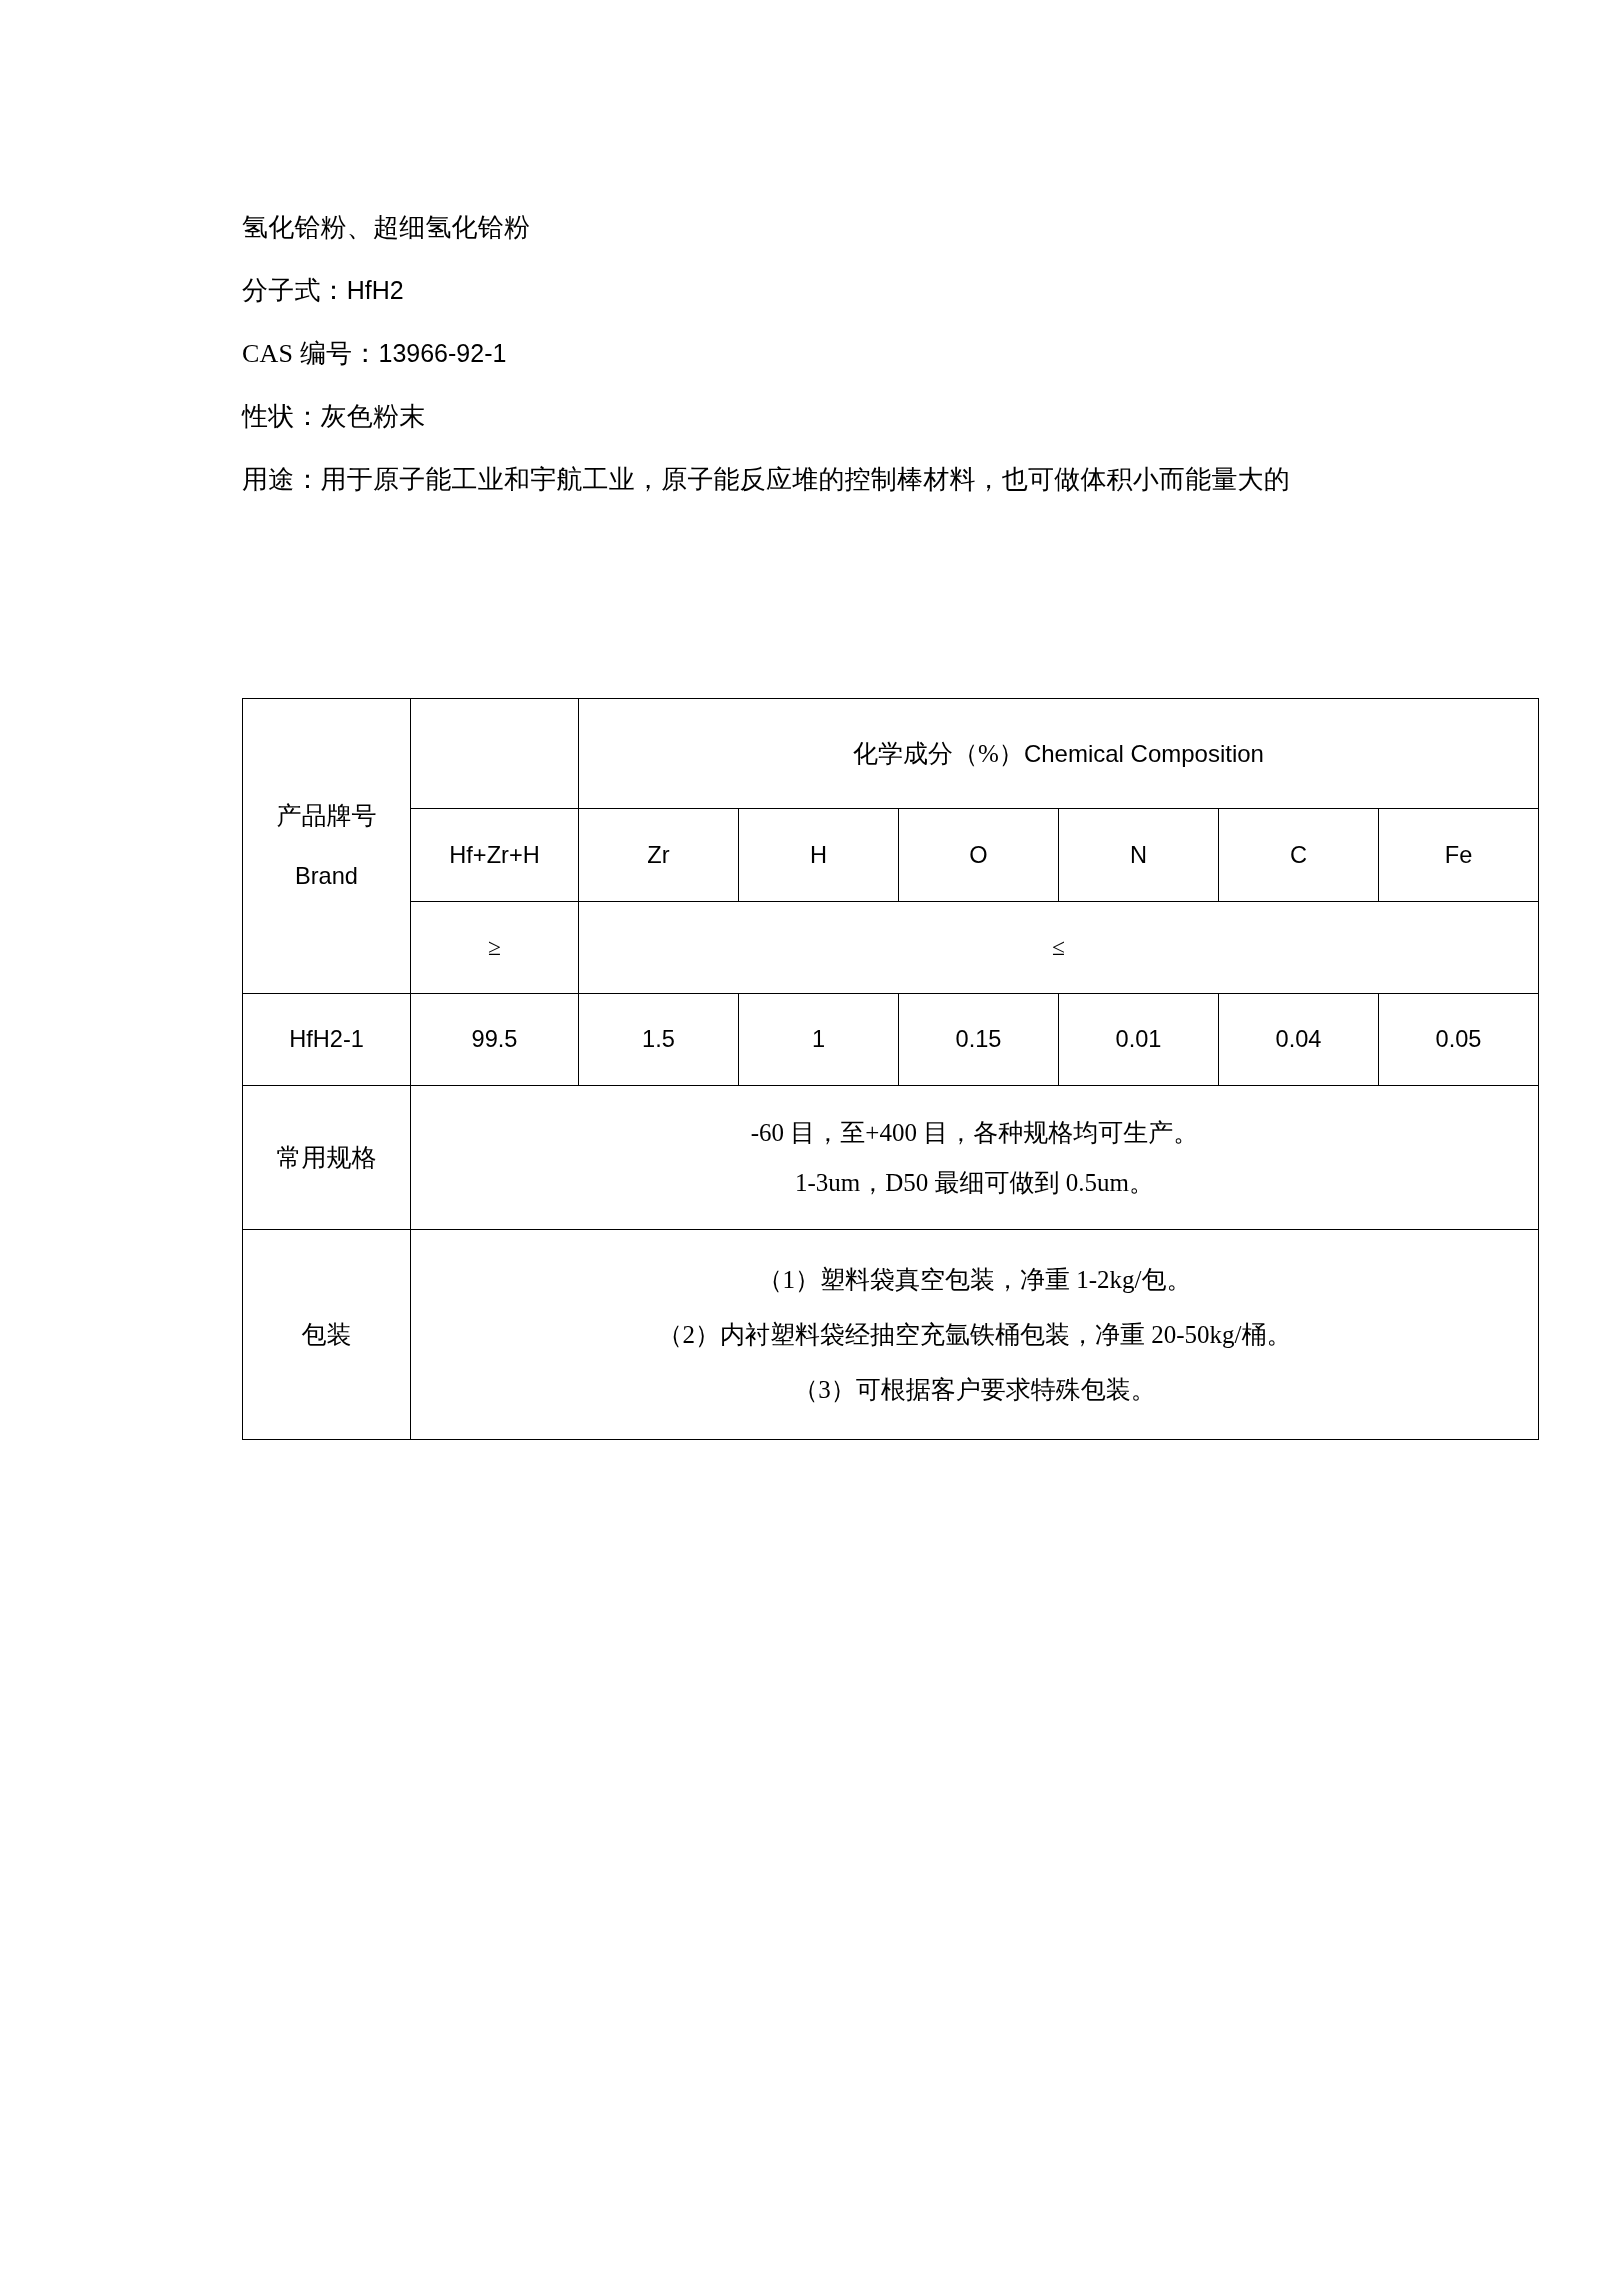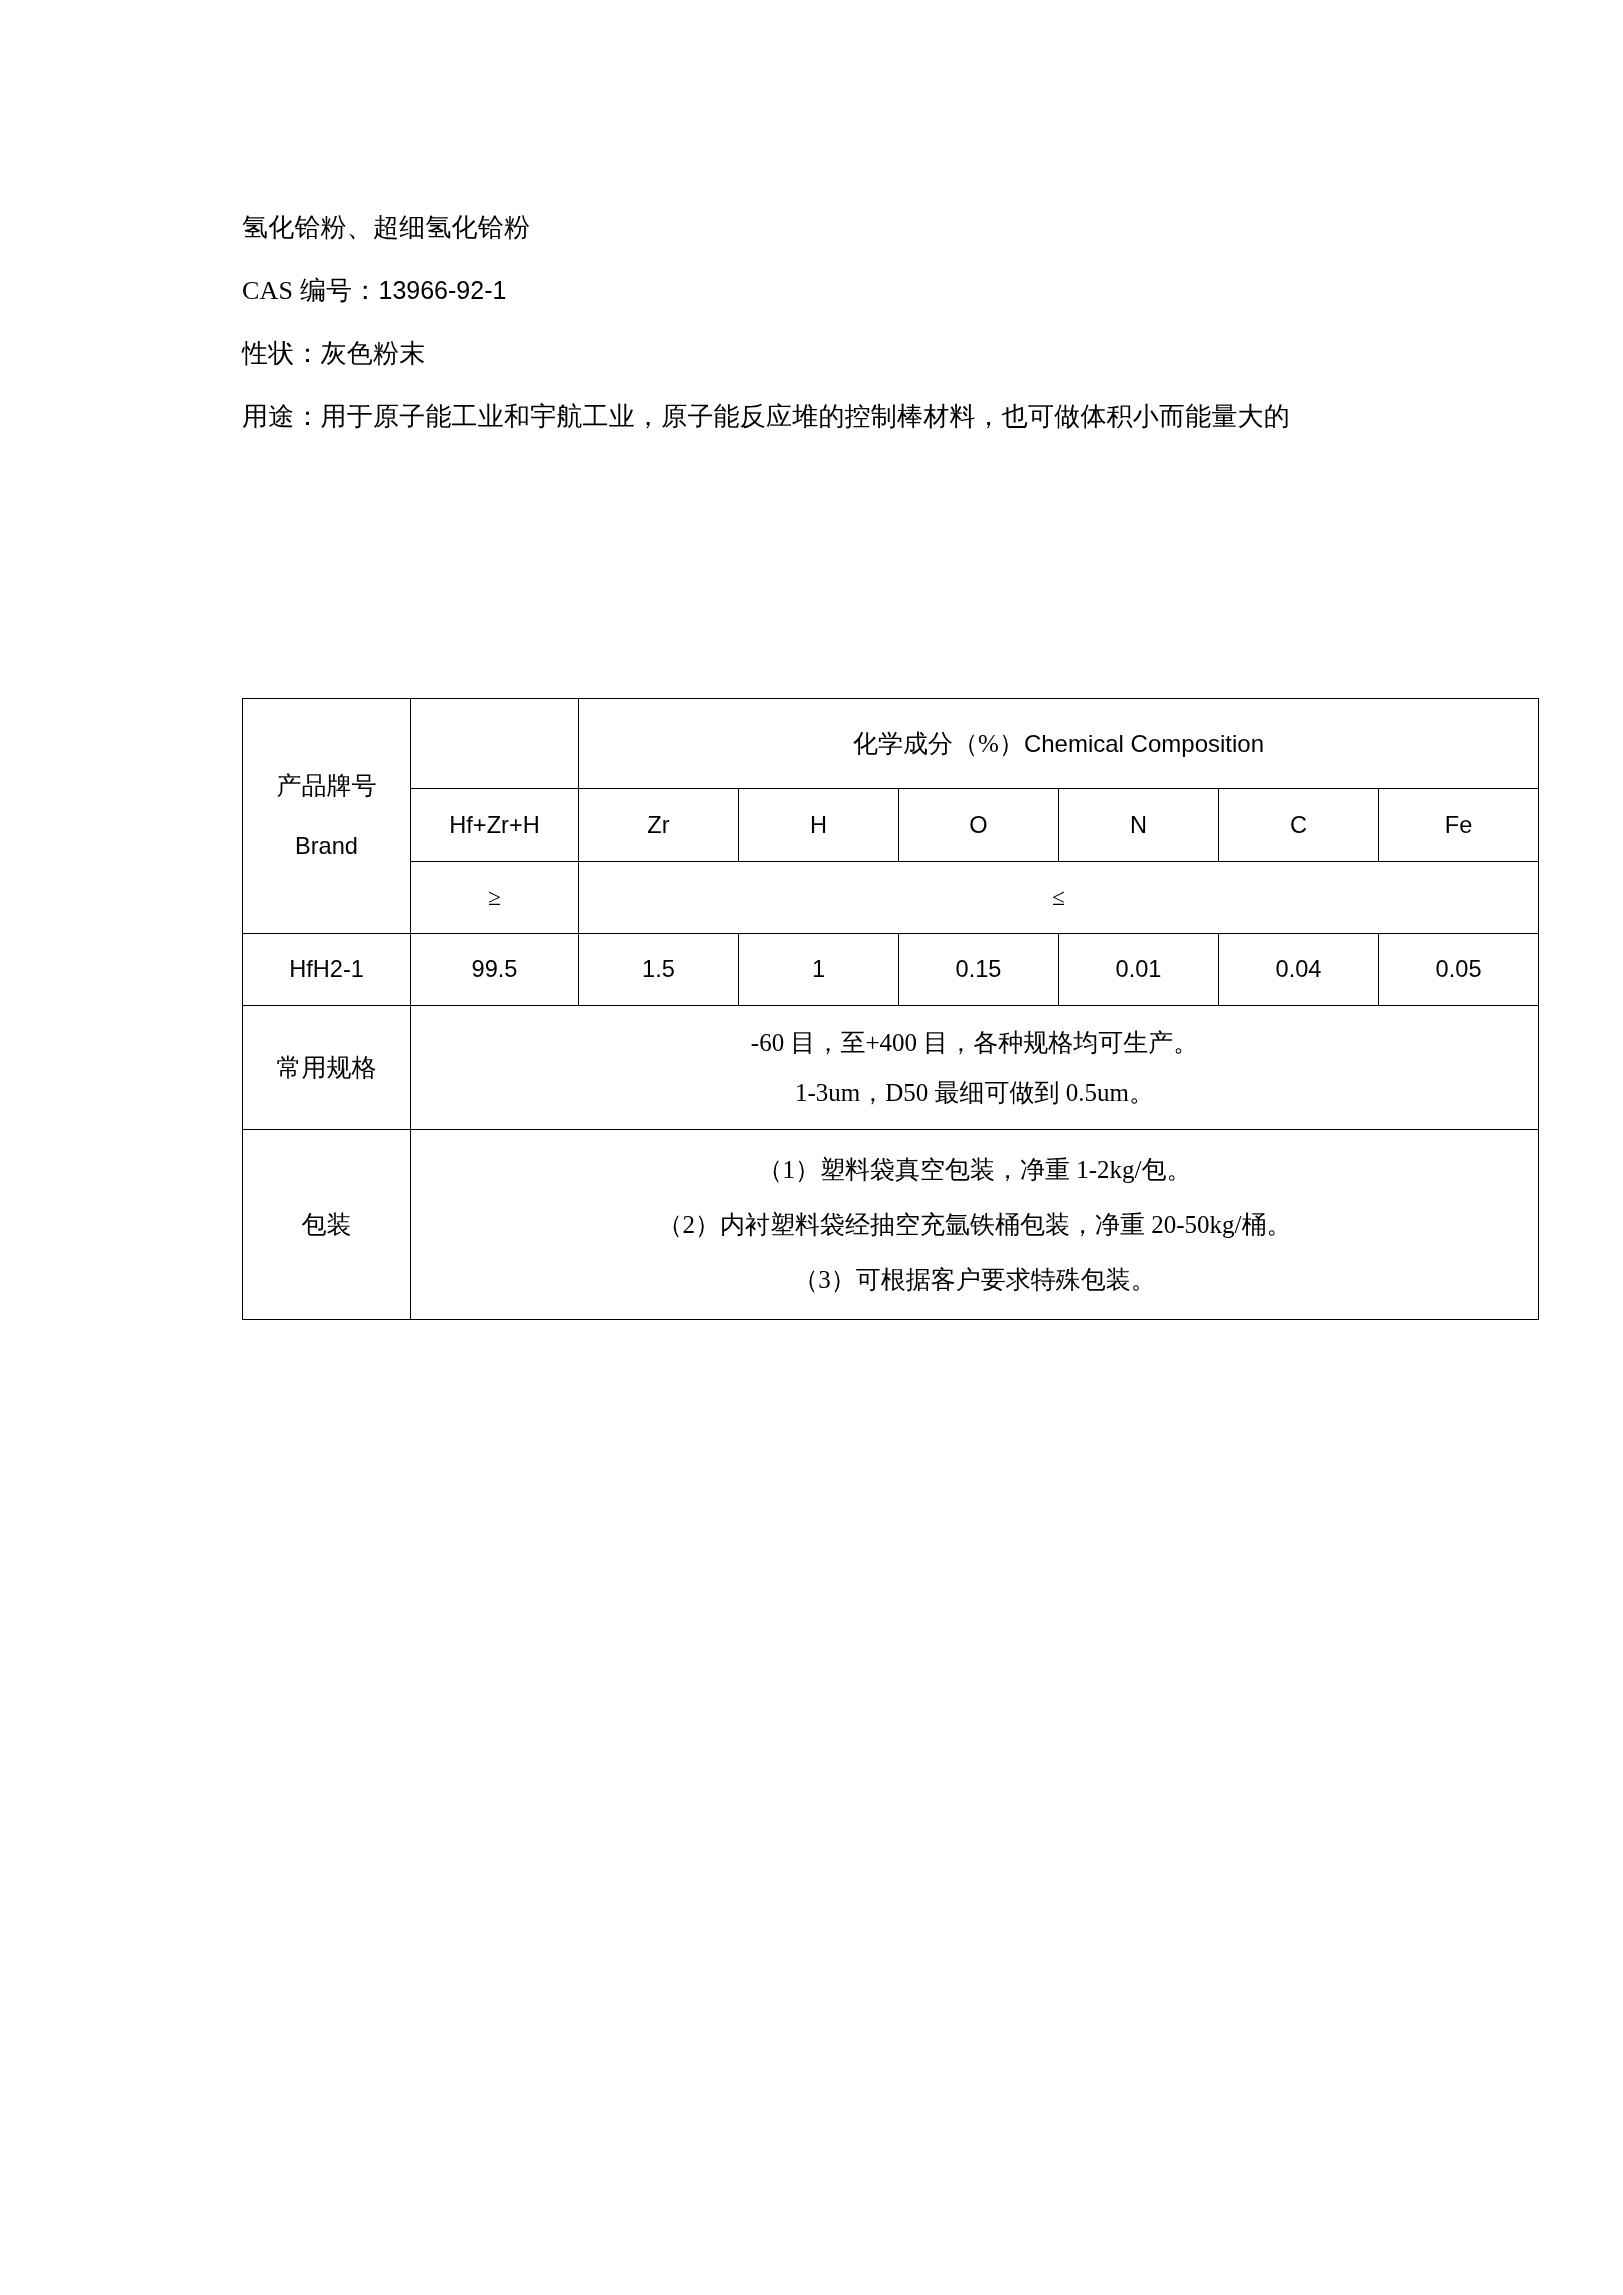--- a/index.html
+++ b/index.html
@@ -61,21 +61,21 @@
 
   table.spec {
     border-collapse: collapse;
     width: 1295px;
     table-layout: fixed;
   }
 
   table.spec td,
   table.spec th {
     border: 1.3px solid #000000;
-    padding: 6px;
+    padding: 16px;
     text-align: center;
     vertical-align: middle;
     font-weight: normal;
     color: #000000;
   }
 
   
   .brand-cell {
     width: 168px;
     height: 196px;
@@ -173,20 +173,23 @@
 <body>
 
 <div class="page">
 
   <div class="intro">
 
     <div class="intro-line">
       <span>氢化铪粉、超细氢化铪粉</span>
     </div>
 
+    <div class="intro-line">
+      <span>分子式：</span><span class="latin">HfH2</span>
+    </div>
 
     <div class="intro-line">
       <span>CAS 编号：</span><span class="latin">13966-92-1</span>
     </div>
 
     <div class="intro-line">
       <span>性状：灰色粉末</span>
     </div>
 
     <div class="intro-line">

